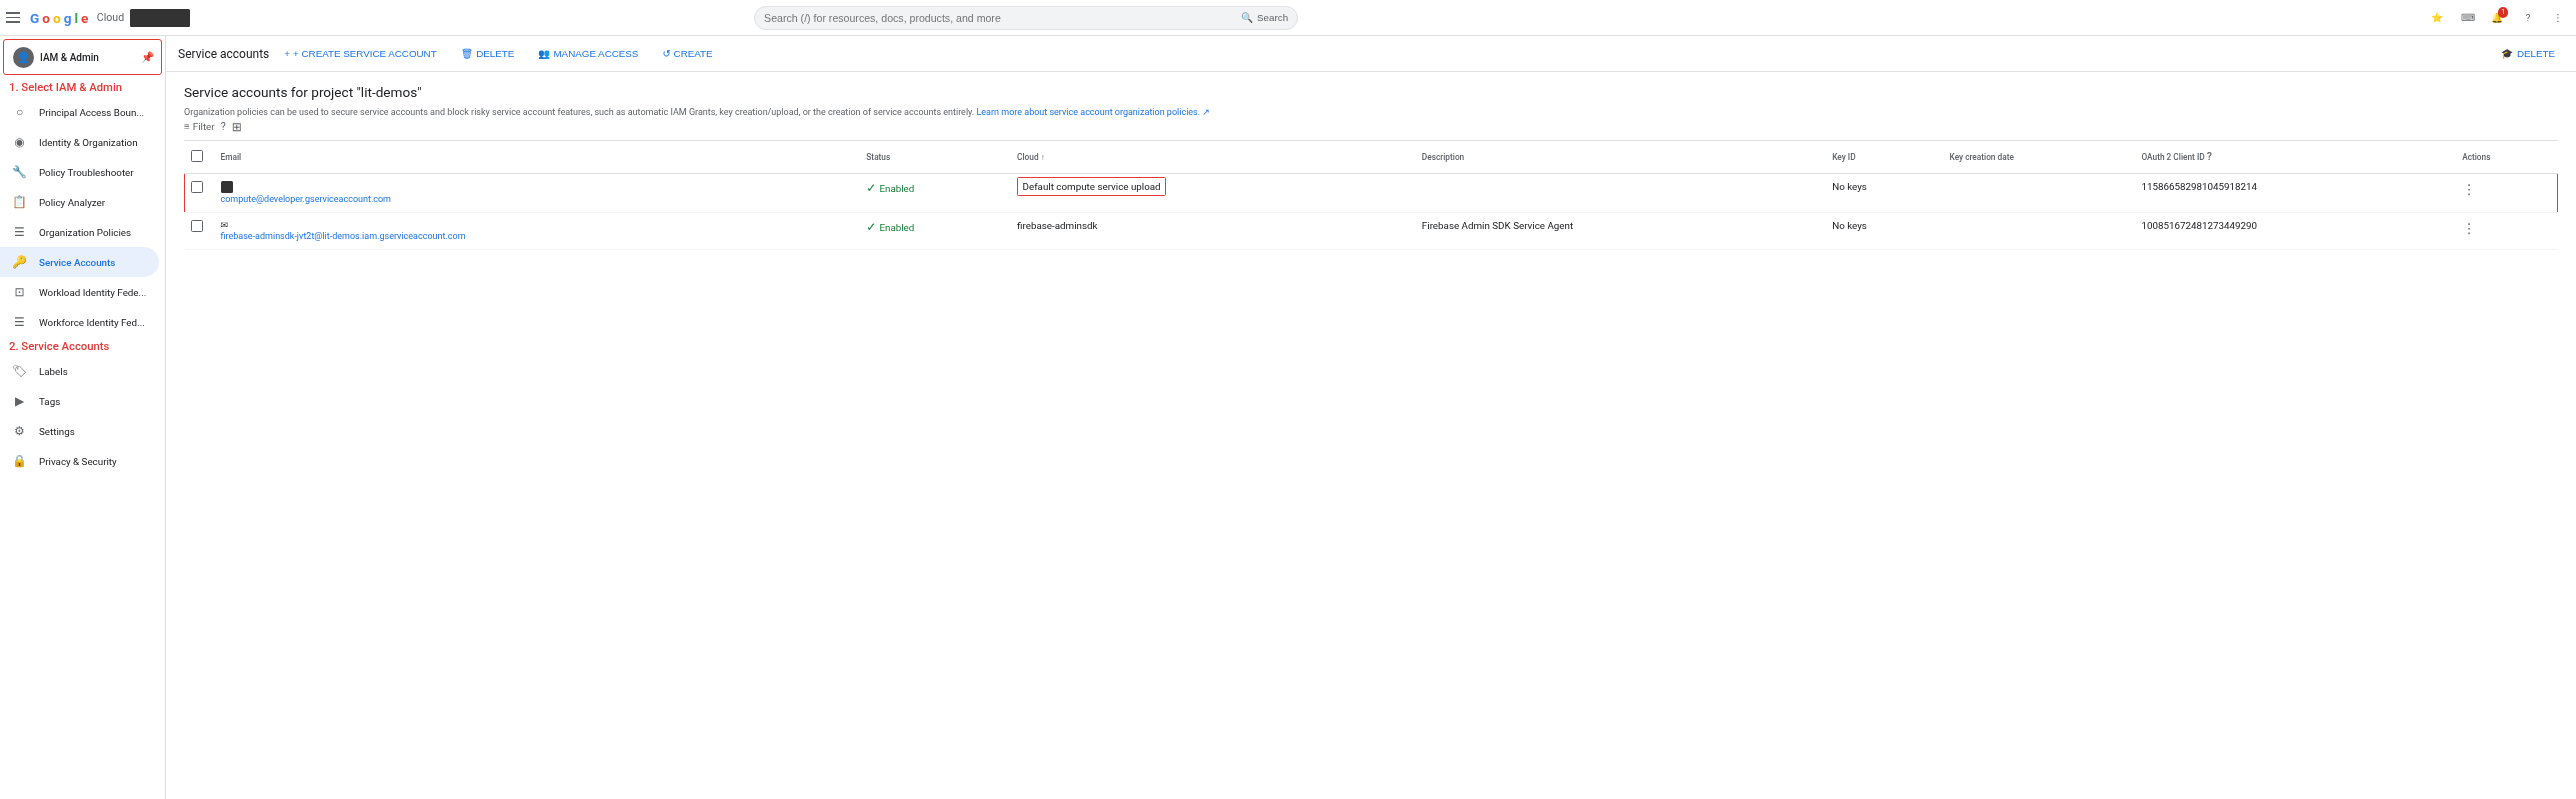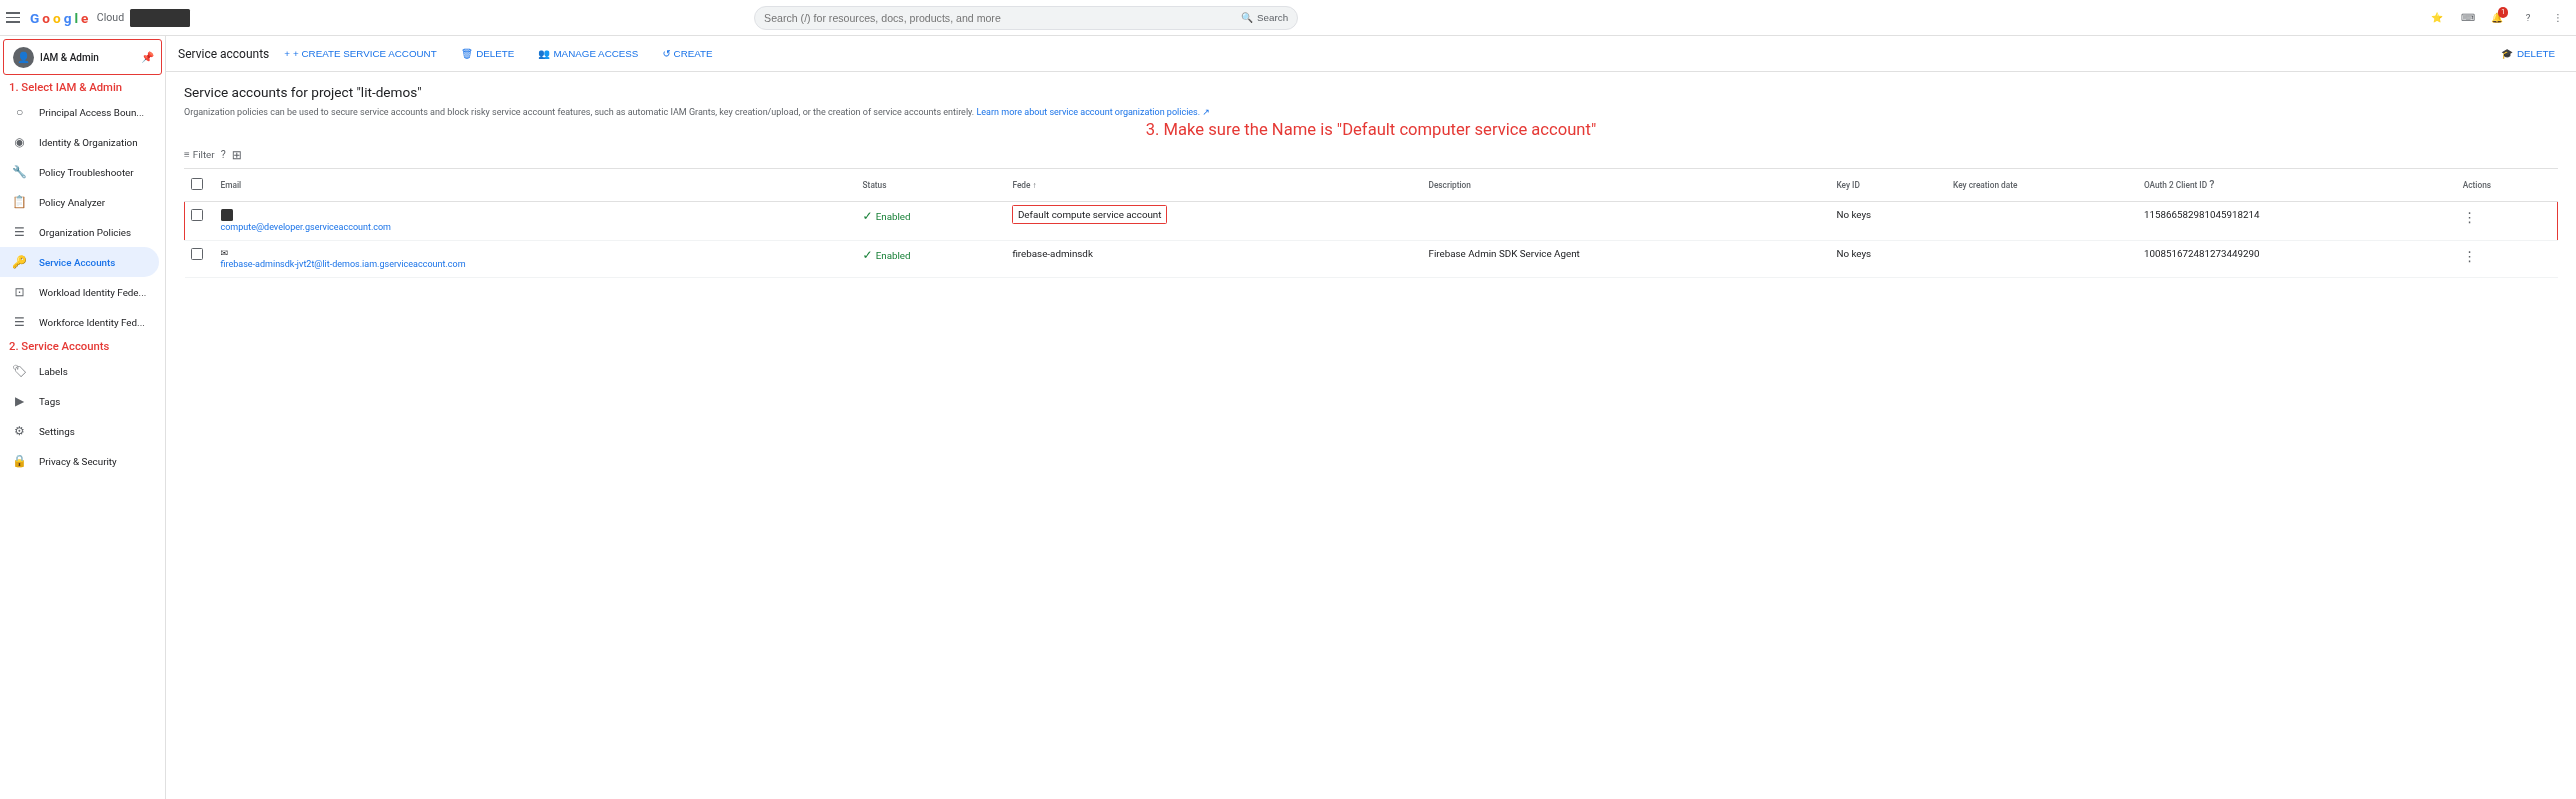--- a/index.html
+++ b/index.html
@@ -353,42 +353,41 @@
       </div>
     </div>
 
     <div class="page-content">
       <h1 class="page-title">Service accounts for project "lit-demos"</h1>
       <p class="page-desc2">
         <span>Organization policies can be used to secure service accounts and block risky service account features, such as automatic IAM Grants, key creation/upload, or the creation of service accounts entirely.</span>
         <a href="#">Learn more about service account organization policies. ↗</a>
       </p>
 
-      <div class="step-annotation">3. Make sure the Name is "Default computer service account"</div>
 
       <div class="filter-bar">
         <span class="filter-label">
           <span>≡</span>
           <span>Filter</span>
         </span>
         <span class="help-icon">?</span>
         <span class="col-icon">⊞</span>
       </div>
 
       <div class="table-container">
         <table>
           <thead>
             <tr>
               <th class="checkbox-cell">
                 <span class="checkbox"></span>
               </th>
               <th>Email</th>
               <th>Status</th>
               <th style="cursor:pointer;">
-                <span>Fede ↑</span>
+                <span>Cloud ↑</span>
               </th>
               <th>Description</th>
               <th>Key ID</th>
               <th>Key creation date</th>
               <th>
                 <span>OAuth 2 Client ID</span>
                 <span class="help-icon">?</span>
               </th>
               <th>Actions</th>
             </tr>
@@ -405,21 +404,21 @@
                 </div>
                 <a href="#" class="email-link">compute@developer.gserviceaccount.com</a>
               </td>
               <td>
                 <div class="status-enabled">
                   <span class="check-circle">✓</span>
                   <span>Enabled</span>
                 </div>
               </td>
               <td>
-                <span class="name-highlighted">Default compute service account</span>
+                <span class="name-highlighted">Default compute service upload</span>
               </td>
               <td></td>
               <td>
                 <span>No keys</span>
               </td>
               <td></td>
               <td>
                 <span>115866582981045918214</span>
               </td>
               <td>

